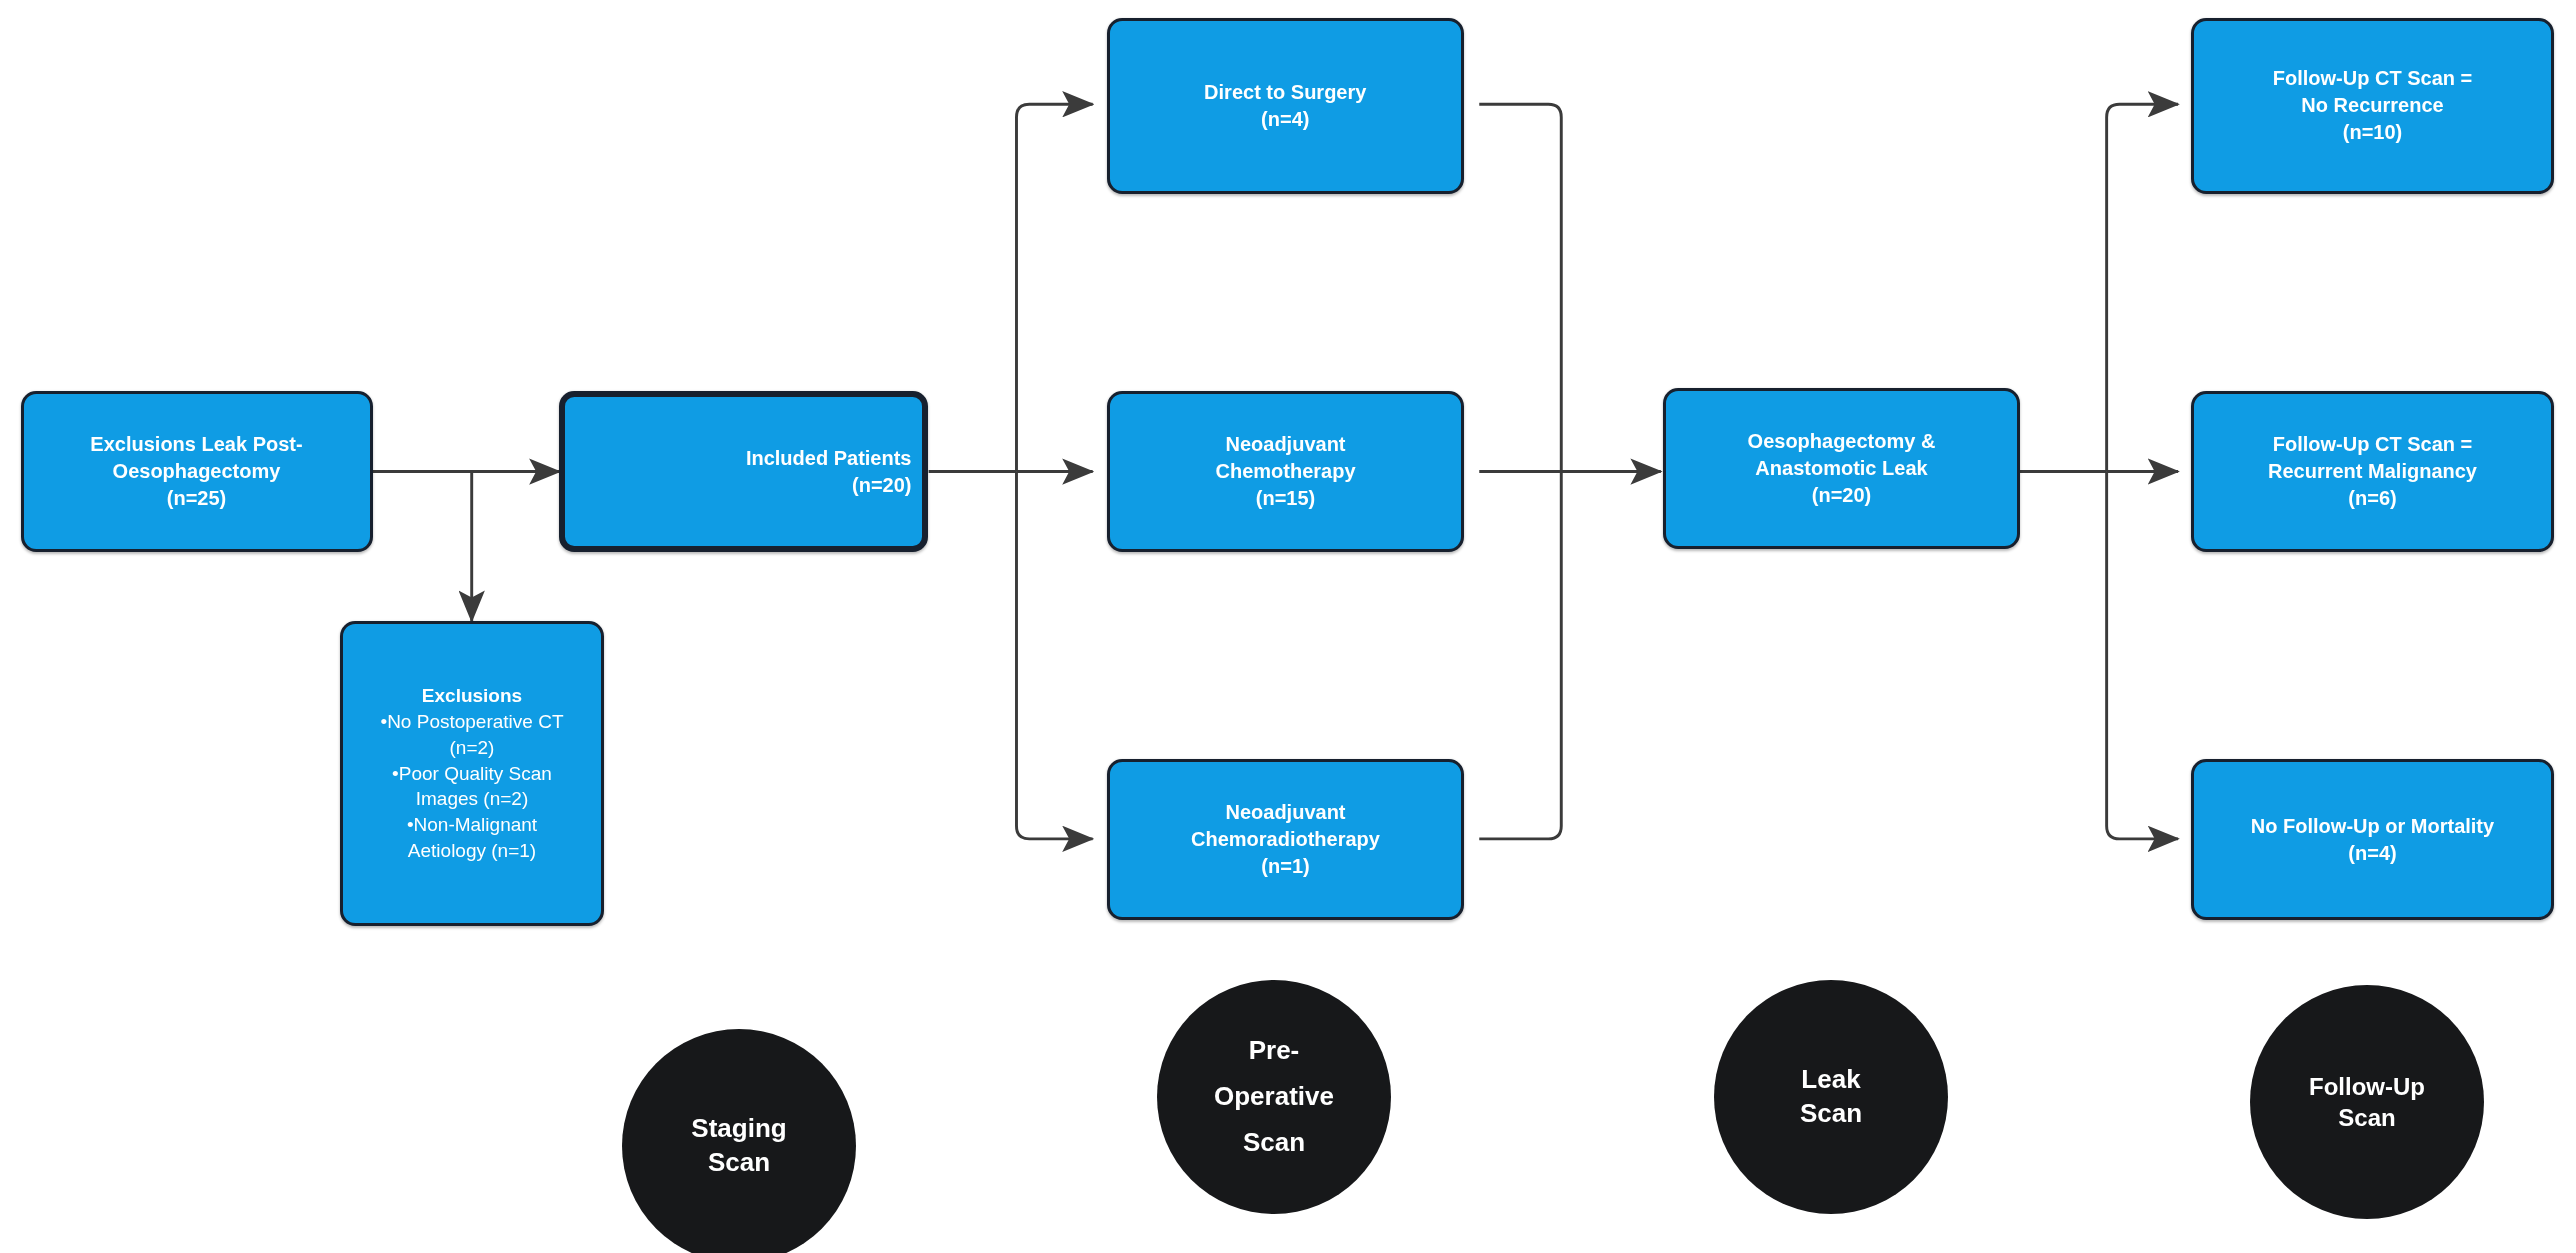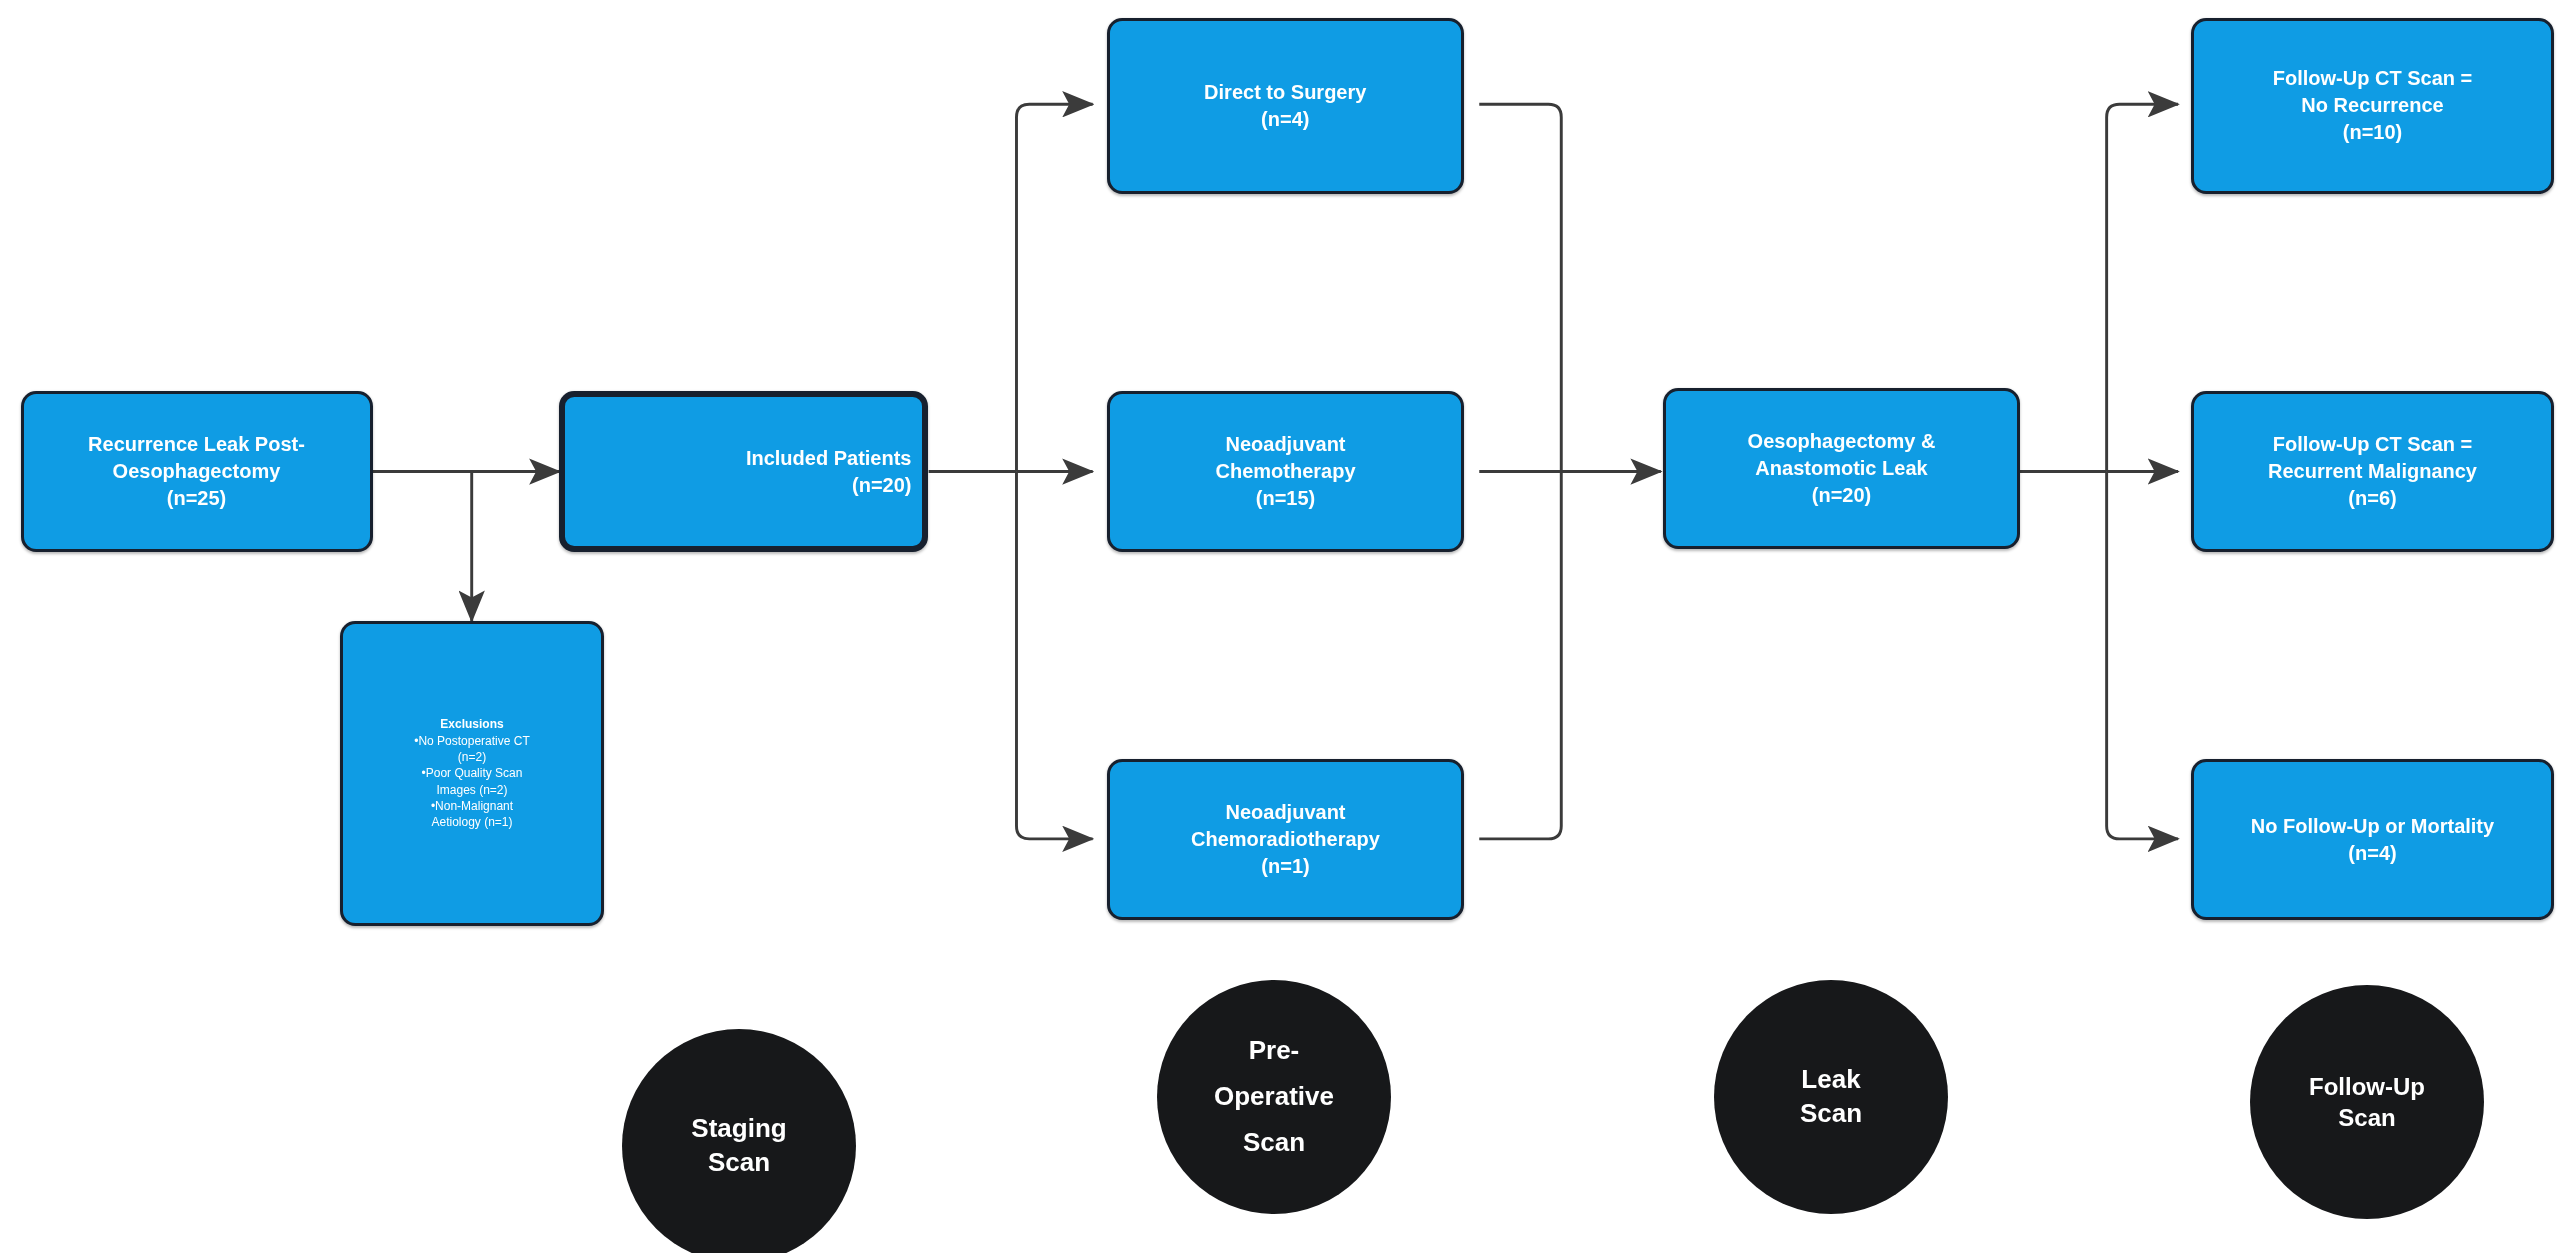--- a/index.html
+++ b/index.html
@@ -92,31 +92,31 @@
       <path d="M2525,805 L2835,805" marker-end="url(#ah)"></path>
 
       <path d="M3430,805 L3596,805"></path>
       <path d="M3596,805 L3596,200 Q3596,178 3618,178 L3718,178" marker-end="url(#ah)"></path>
       <path d="M3596,805 L3718,805" marker-end="url(#ah)"></path>
       <path d="M3596,805 L3596,1410 Q3596,1432 3618,1432 L3718,1432" marker-end="url(#ah)"></path>
     </g>
   </svg>
 
   <div class="node" style="left:20.5px; top:391px; width:352px; height:161px; font-size:20px;">
-    <span class="line">Recurrence Leak Post-</span>
+    <span class="line">Exclusions Leak Post-</span>
     <span class="line">Oesophagectomy</span>
     <span class="line">(n=25)</span>
   </div>
 
   <div class="node thick" style="left:559px; top:391px; width:369px; height:161px; font-size:20px;text-align:right;">
     <span class="line">Included Patients</span>
     <span class="line">(n=20)</span>
   </div>
 
-  <div class="node exclusions" style="left:340px; top:621px; width:264px; height:305px; font-size:12px;">
+  <div class="node exclusions" style="left:340px; top:621px; width:264px; height:305px; font-size:19px;">
     <span class="line hdr">Exclusions</span>
     <span class="line">•No Postoperative CT</span>
     <span class="line">(n=2)</span>
     <span class="line">•Poor Quality Scan</span>
     <span class="line">Images (n=2)</span>
     <span class="line">•Non-Malignant</span>
     <span class="line">Aetiology (n=1)</span>
   </div>
 
   <div class="node" style="left:1107px; top:17.6px; width:357px; height:176px; font-size:20px;padding-left:10px;">

